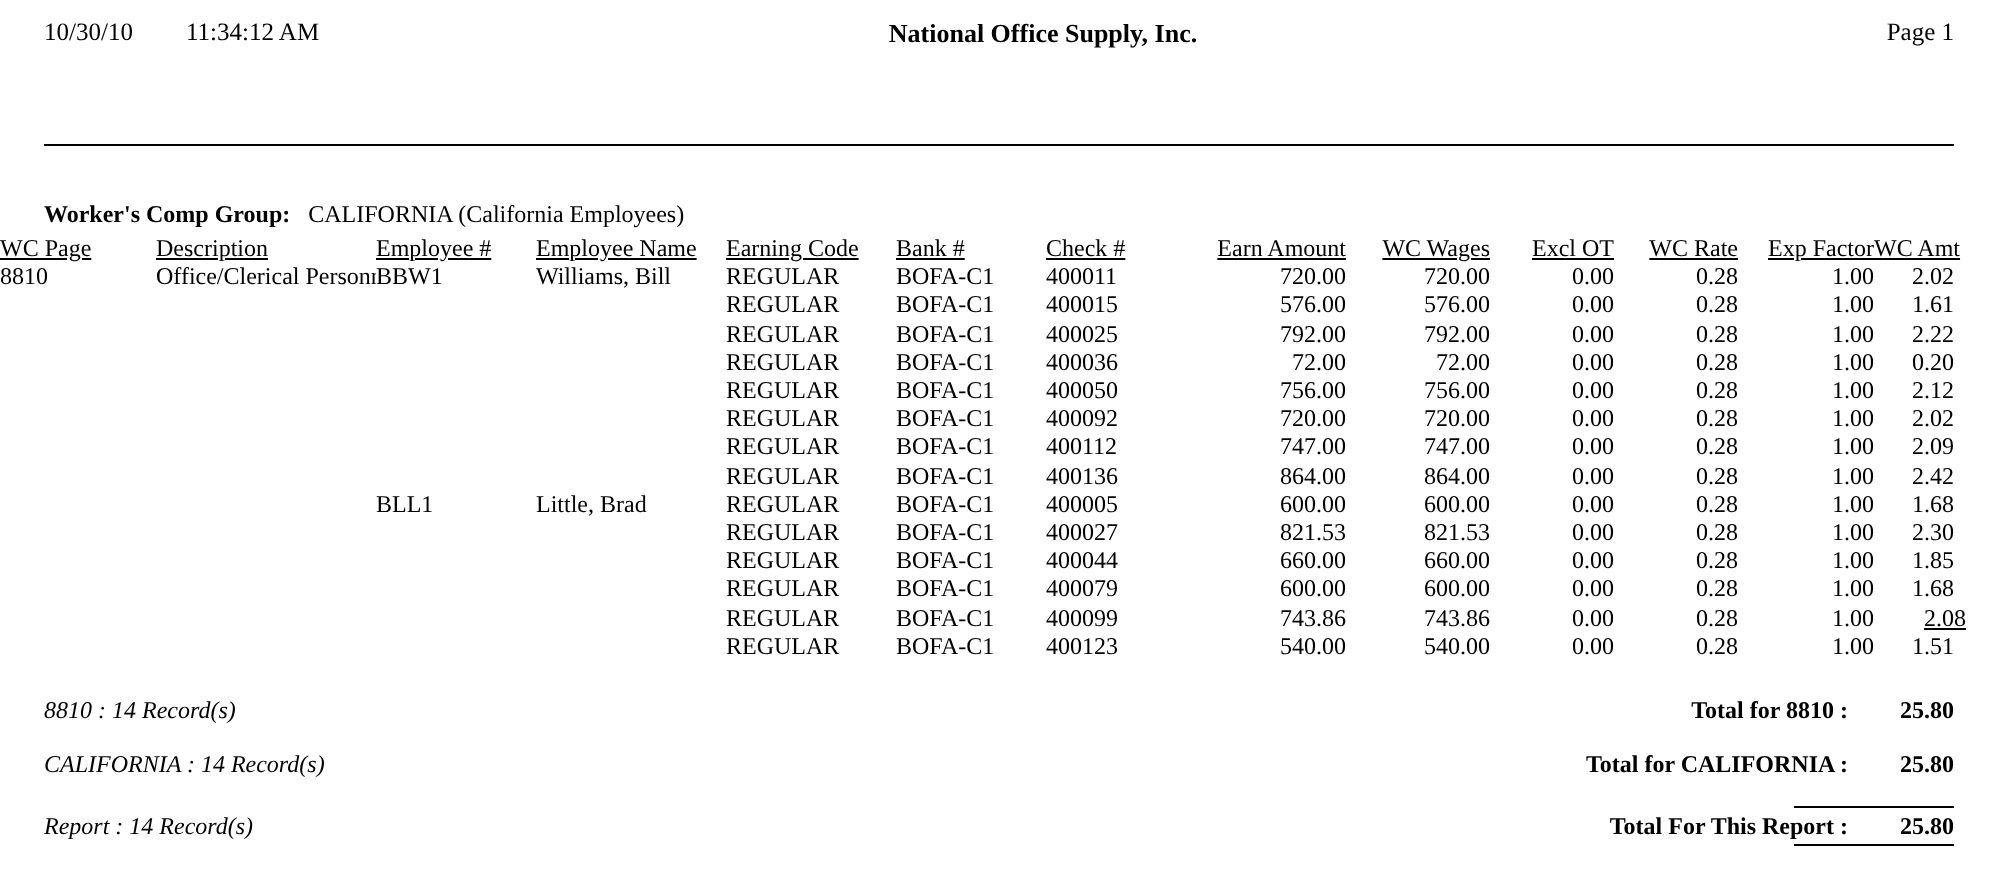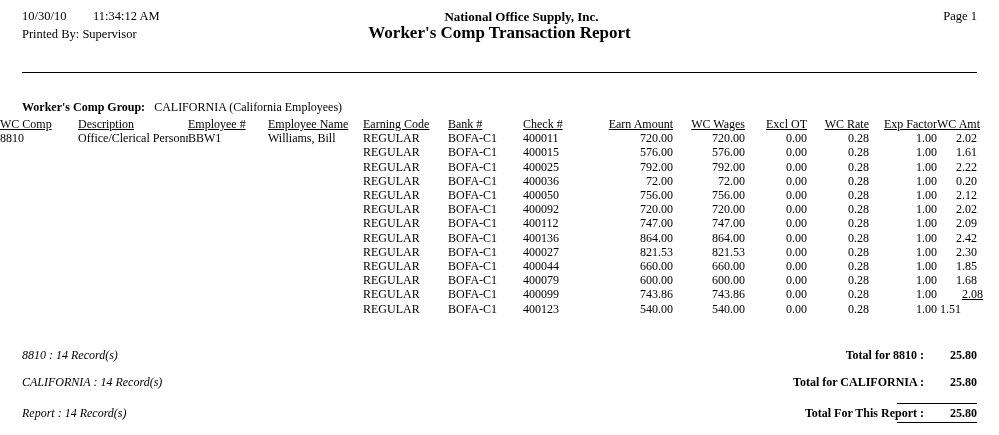--- a/index.html
+++ b/index.html
@@ -185,24 +185,20 @@
 <body>
 
 <div class="page">
 
   <div class="hdr">
     <div class="hdr-row1">
       <span class="hdr-date">10/30/10</span>
       <span class="hdr-time">11:34:12 AM</span>
       <span class="hdr-company">National Office Supply, Inc.</span>
       <span class="hdr-page">Page 1</span>
-    </div>
-    <div class="hdr-row2">
-      <span class="hdr-printed">Printed By: Supervisor</span>
-      <span class="hdr-title">Worker's Comp Transaction Report</span>
     </div>
     <div class="hdr-rule"></div>
   </div>
 
   <div class="group-line">
     <span class="lbl">Worker's Comp Group:</span>
     <span style="margin-left:6px;">CALIFORNIA (California Employees)</span>
   </div>
 
   <div class="tbl">
@@ -217,21 +213,21 @@
         <col style="width:75px">
         <col style="width:75px">
         <col style="width:72px">
         <col style="width:62px">
         <col style="width:62px">
         <col style="width:68px">
         <col style="width:62px">
       </colgroup>
       <thead>
         <tr>
-          <th class="h c-left">WC Comp</th>
+          <th class="h c-left">WC Page</th>
           <th class="h c-left">Description</th>
           <th class="h c-left">Employee #</th>
           <th class="h c-left">Employee Name</th>
           <th class="h c-left">Earning Code</th>
           <th class="h c-left">Bank #</th>
           <th class="h c-left">Check #</th>
           <th class="h c-right">Earn Amount</th>
           <th class="h c-right">WC Wages</th>
           <th class="h c-right">Excl OT</th>
           <th class="h c-right">WC Rate</th>
@@ -362,20 +358,35 @@
           <td class="c-left">BOFA-C1</td>
           <td class="c-left">400136</td>
           <td class="c-right">864.00</td>
           <td class="c-right">864.00</td>
           <td class="c-right">0.00</td>
           <td class="c-right">0.28</td>
           <td class="c-right">1.00</td>
           <td class="c-right" style="padding-right:22px;">2.42</td>
         </tr>
 
+        <tr>
+          <td class="c-left"></td>
+          <td class="c-left"></td>
+          <td class="c-left">BLL1</td>
+          <td class="c-left">Little, Brad</td>
+          <td class="c-left">REGULAR</td>
+          <td class="c-left">BOFA-C1</td>
+          <td class="c-left">400005</td>
+          <td class="c-right">600.00</td>
+          <td class="c-right">600.00</td>
+          <td class="c-right">0.00</td>
+          <td class="c-right">0.28</td>
+          <td class="c-right">1.00</td>
+          <td class="c-right" style="padding-right:22px;">1.68</td>
+        </tr>
 
         <tr>
           <td class="c-left"></td>
           <td class="c-left"></td>
           <td class="c-left"></td>
           <td class="c-left"></td>
           <td class="c-left">REGULAR</td>
           <td class="c-left">BOFA-C1</td>
           <td class="c-left">400027</td>
           <td class="c-right">821.53</td>
@@ -440,21 +451,21 @@
           <td class="c-left"></td>
           <td class="c-left"></td>
           <td class="c-left">REGULAR</td>
           <td class="c-left">BOFA-C1</td>
           <td class="c-left">400123</td>
           <td class="c-right">540.00</td>
           <td class="c-right">540.00</td>
           <td class="c-right">0.00</td>
           <td class="c-right">0.28</td>
           <td class="c-right">1.00</td>
-          <td class="c-right" style="padding-right:38px;">1.51</td>
+          <td class="c-right" style="padding-right:22px;">1.51</td>
         </tr>
       </tbody>
     </table>
   </div>
 
   <div class="sum" style="top:348px;">
     <span class="recs">8810 : 14 Record(s)</span>
     <span class="totlbl">Total for 8810 :</span>
     <span class="totval">25.80</span>
   </div>

